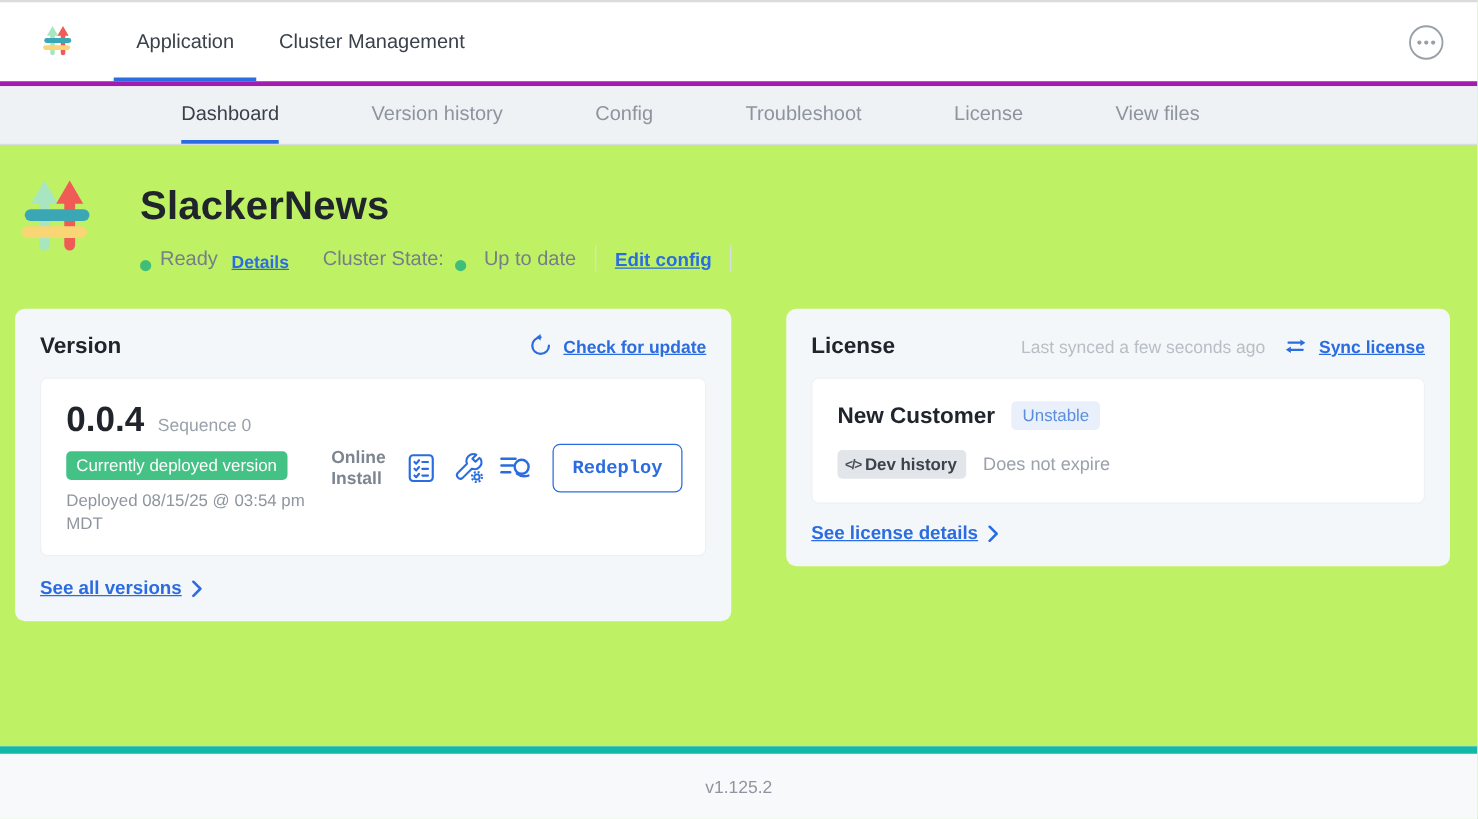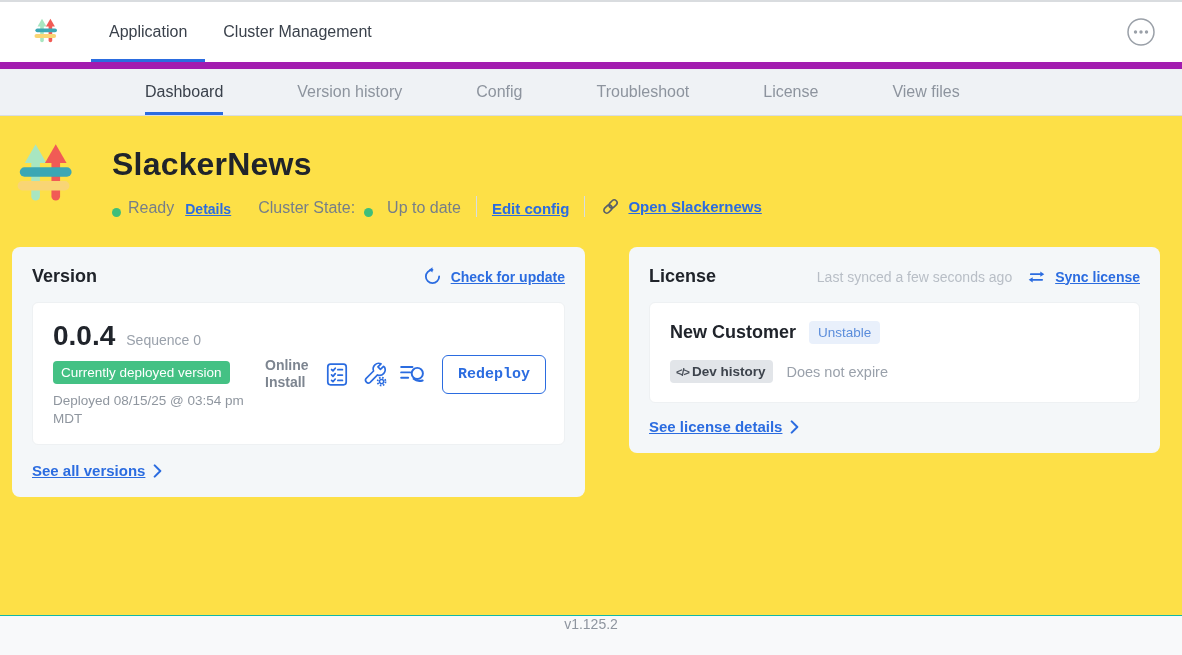--- a/index.html
+++ b/index.html
@@ -7,21 +7,21 @@
   body {
     font-family:"Liberation Sans", sans-serif;
     background:#ffffff; color:#323a45;
     display:flex; flex-direction:column; overflow:hidden;
   }
   .top-strip { height:2px; background:#d9dcdf; flex:none; }
 
   
   .topnav {
     height:67px; flex:none; display:flex; align-items:stretch;
-    border-bottom:7px solid #a21caf; background:#fff; padding:0 26px 0 33px;text-align:right;
+    border-bottom:4px solid #a21caf; background:#fff; padding:0 26px 0 33px;text-align:right;
   }
   .logo-wrap { display:flex; align-items:center; margin-right:28px; }
   .htabs { display:flex; align-items:stretch; }
   .htab {
     display:flex; align-items:center; padding:0 18px; font-size:16px; color:#3a414b;
     border-bottom:3px solid transparent; border-top:3px solid transparent; cursor:pointer;
   }
   .htab.active { border-bottom-color:#2b6ce0; font-weight:500; }
   .topnav-spacer { flex:1; }
   .menu-btn { display:flex; align-items:center; cursor:pointer; }
@@ -31,21 +31,21 @@
     height:47px; flex:none; background:#eff2f5; border-bottom:1px solid #d8dde2;
     display:flex; align-items:stretch; padding-left:145px; gap:74px;
   }
   .stab {
     display:flex; align-items:center; font-size:16px; color:#8d949e;
     border-bottom:3px solid transparent; border-top:3px solid transparent; cursor:pointer;
   }
   .stab.active { color:#3a414b; font-weight:500; border-bottom-color:#2b6ce0; }
 
   
-  main { flex:1; background:#fde047; }
+  main { flex:1; background:#bef264; }
   .hero { display:flex; padding:24px 0 0 14px; gap:26px; }
   .hero-text h1 { font-size:32px; font-weight:700; color:#20242b; margin:6px 0 13px; letter-spacing:.2px; }
   .status-row { display:flex; align-items:flex-end; font-size:16px; color:#767e88; }
   .dot { width:9px; height:9px; border-radius:50%; background:#3fbe7a; display:inline-block; flex:none; }
   .status-row .dot { margin-right:7px; }
   a.link { color:#2b6ce0; font-weight:700; text-decoration:underline; cursor:pointer; }
   .details-link { font-size:14px; margin-left:11px; }
   .cluster-label { margin-left:27px; margin-right:9px; }
   .vdiv { width:1px; height:21px; background:#d8dde2; margin:0 15px; flex:none; }
   .openapp { display:flex; align-items:center; gap:7px; font-size:15px; }
@@ -95,22 +95,22 @@
   .lic-row2 { display:flex; align-items:center; gap:13px; }
   .badge-type {
     background:#e2e5e9; color:#3d434c; font-size:13.5px; font-weight:700;
     padding:4px 8px 4px 6px; border-radius:4px; display:flex; align-items:center; gap:3px;
   }
   .code-glyph { font-size:11px; font-weight:700; color:#4a505a; letter-spacing:-1px; }
   .expiry { font-size:14.5px; color:#9aa1ab; }
 
   
   footer {
-    height:40px; flex:none; background:#f8f9fa; border-top:1px solid #14b8a6;
-    display:flex; justify-content:center;
+    height:58px; flex:none; background:#f8f9fa; border-top:6px solid #14b8a6;
+    display:flex; align-items:center; justify-content:center;
     font-size:14px; color:#8e959f;
   }
 </style>
 </head>
 <body>
 
 <div class="top-strip"></div>
 
 <header class="topnav">
   <div class="logo-wrap">
@@ -163,29 +163,20 @@
       <div class="status-row">
         <span class="dot"></span>
         <span>Ready</span>
         <a class="link details-link">Details</a>
         <span class="cluster-label">Cluster State:</span>
         <span class="dot"></span>
         <span style="margin-left:7px">Up to date</span>
         <span class="vdiv"></span>
         <a class="link edit-config">Edit config</a>
         <span class="vdiv"></span>
-        <span class="openapp">
-          <svg width="21" height="21" viewBox="0 0 22 22">
-            <g transform="rotate(-45 11 11)" fill="none" stroke="#585f68" stroke-width="1.7">
-              <rect x="2.5" y="8" width="9.5" height="6" rx="3"></rect>
-              <rect x="10" y="8" width="9.5" height="6" rx="3"></rect>
-            </g>
-          </svg>
-          <a class="link">Open Slackernews</a>
-        </span>
       </div>
     </div>
   </div>
 
   <div class="cards">
 
     <section class="card">
       <div class="card-header">
         <span class="card-title">Version</span>
         <span class="card-header-right">

